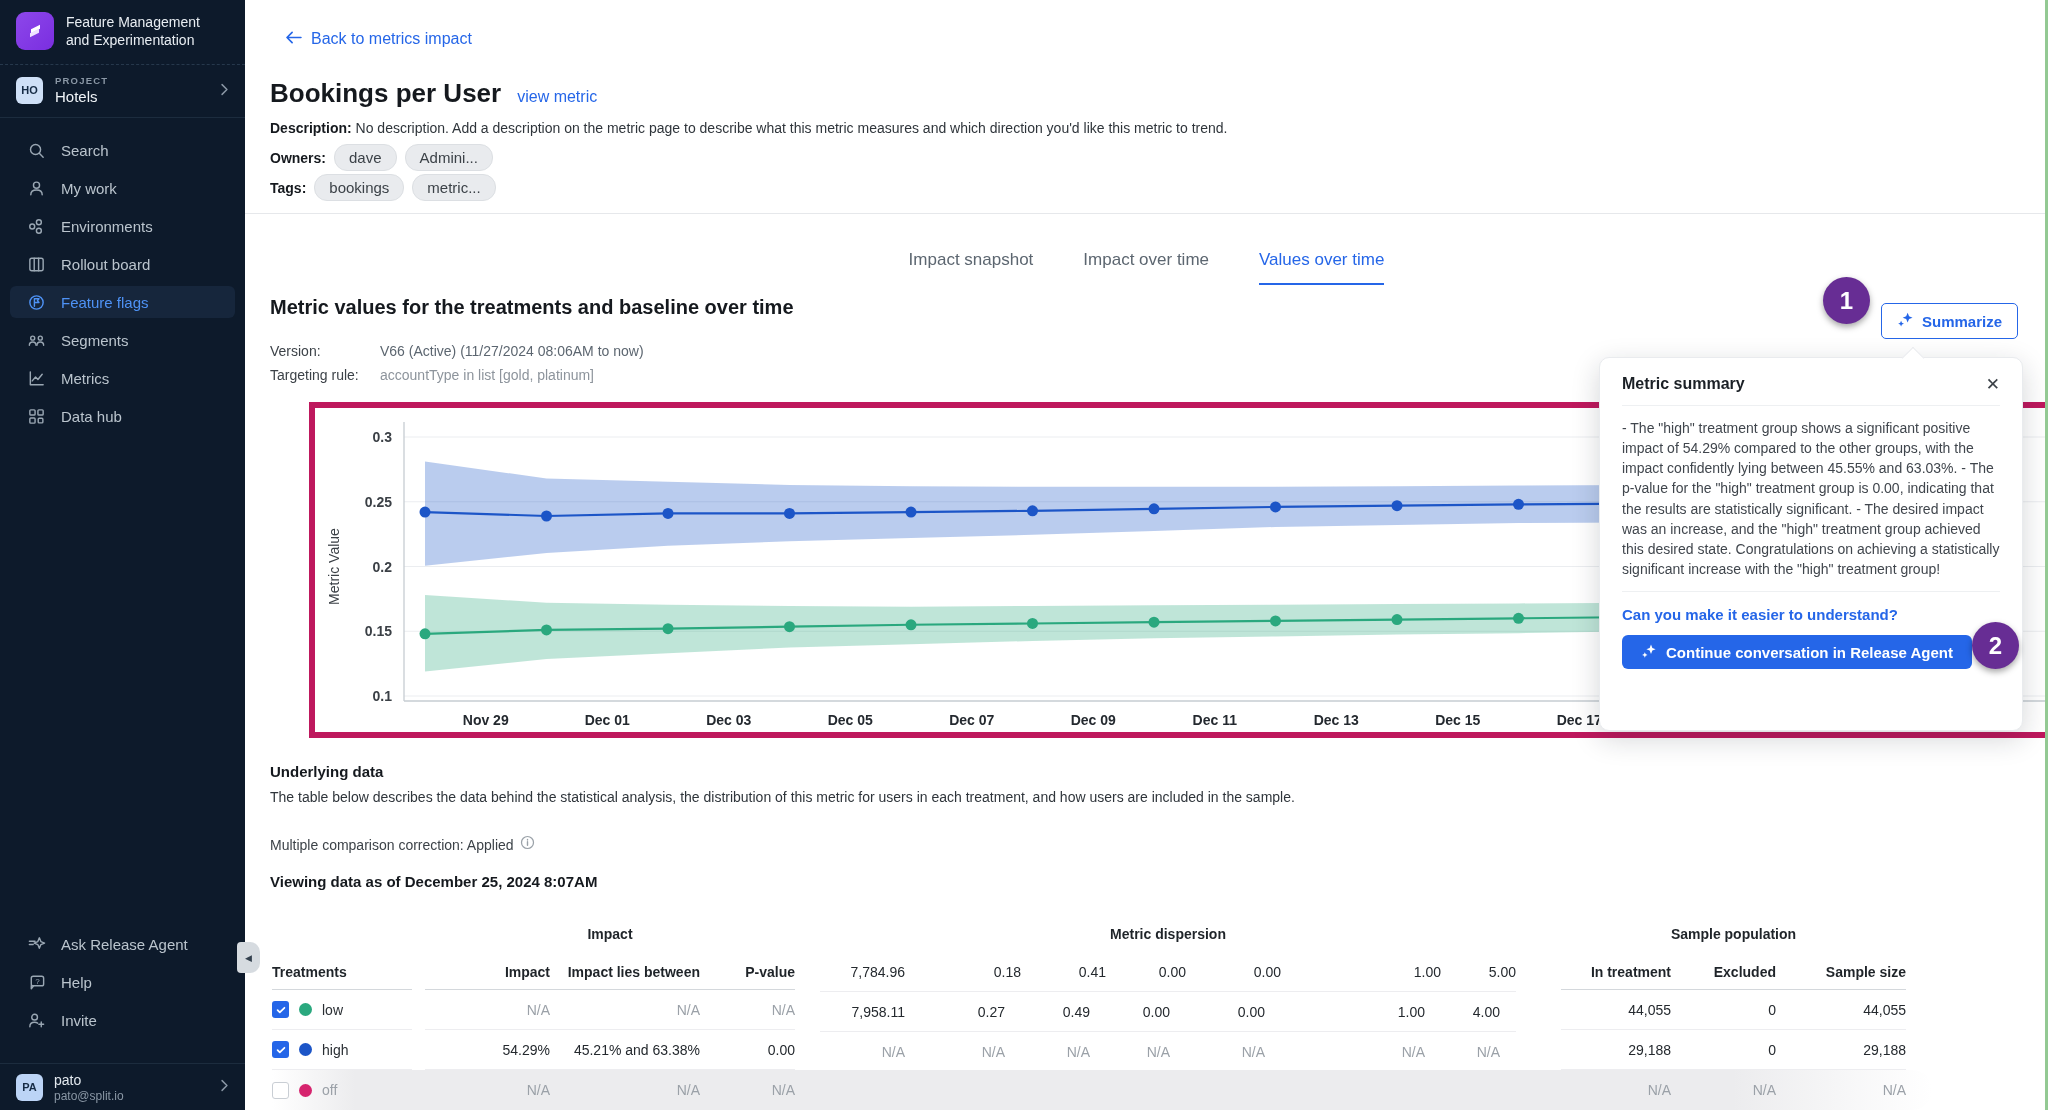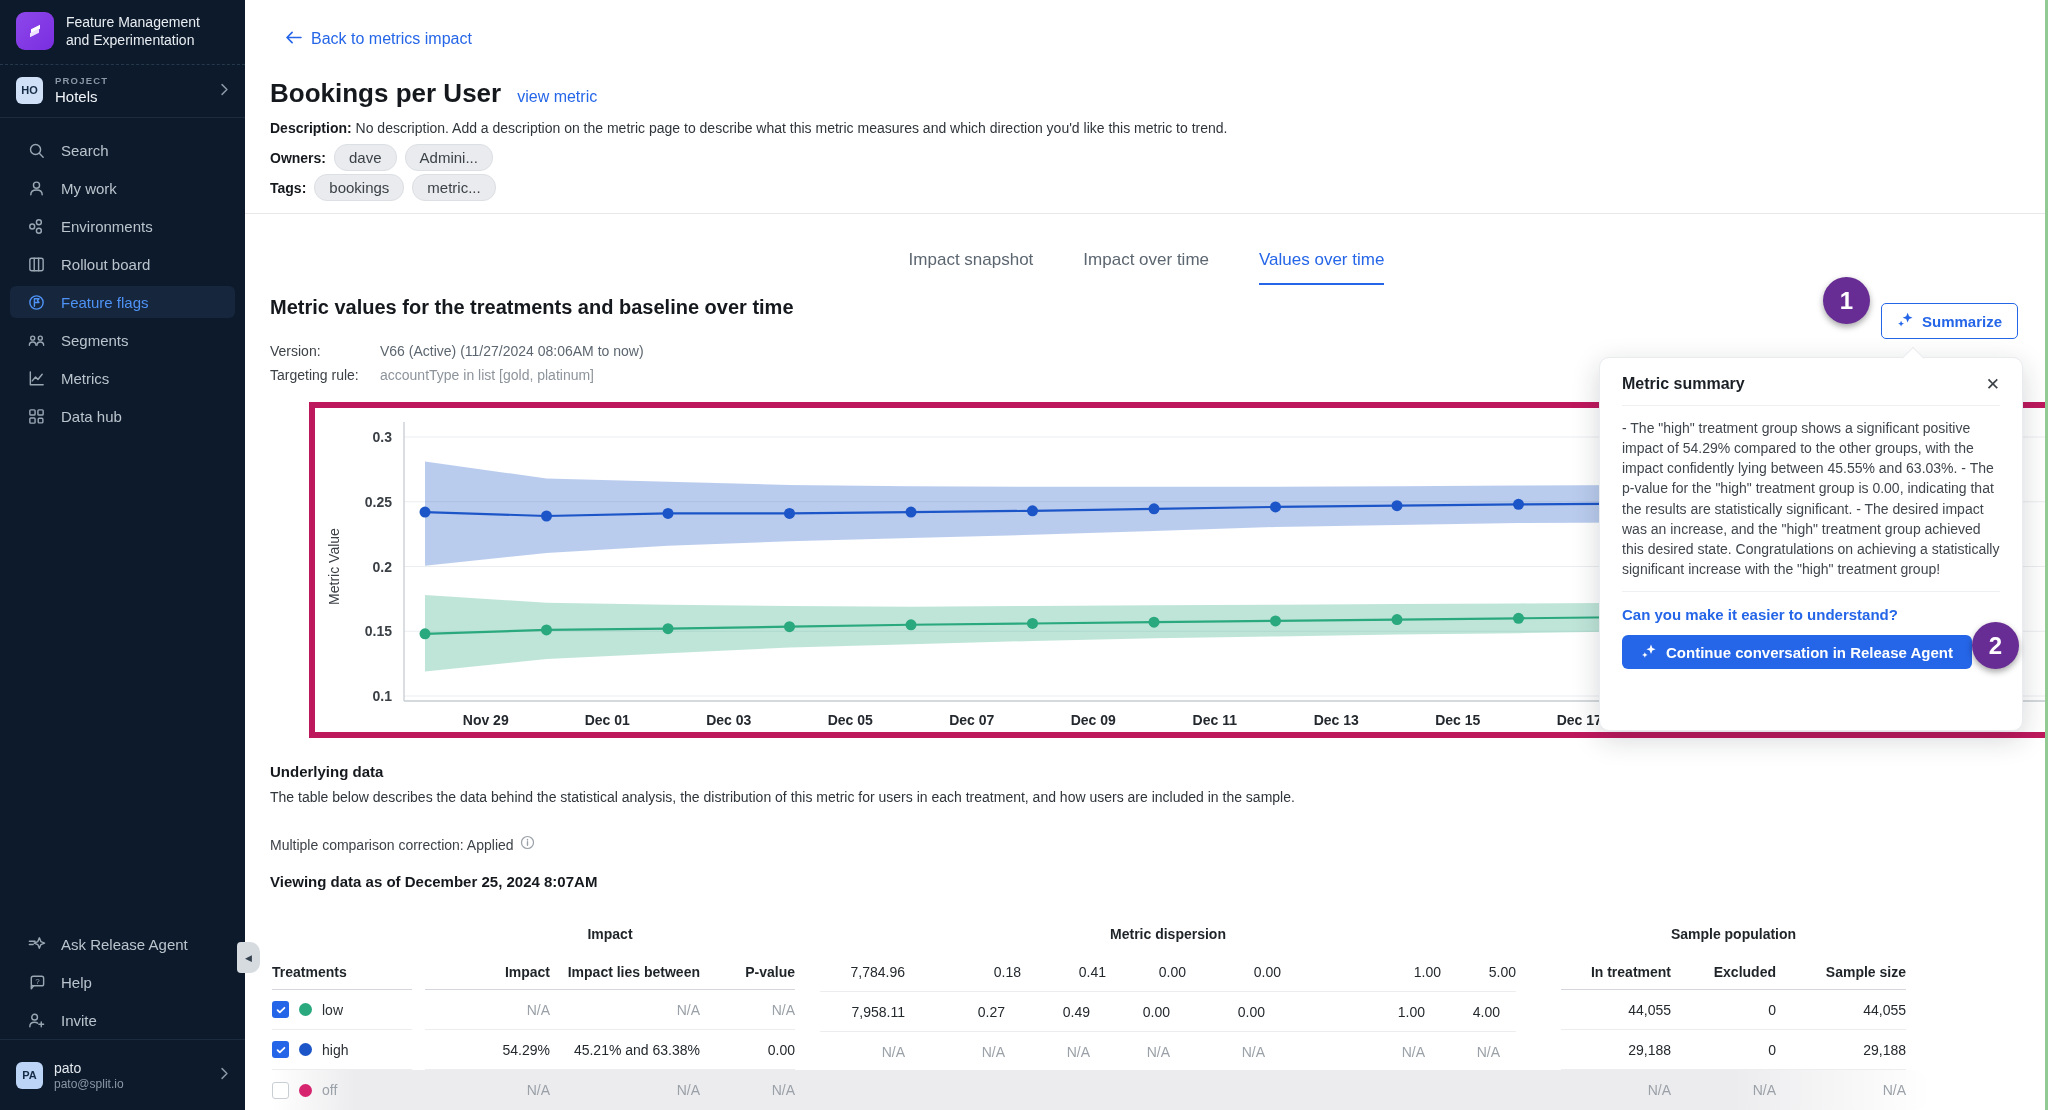--- a/index.html
+++ b/index.html
@@ -26,21 +26,21 @@
   .proj-badge { width:27px; height:27px; border-radius:6px; background:#cfe0f7; color:#16python2b45; color:#162b45; font-size:11px; font-weight:bold; display:flex; align-items:center; justify-content:center; }
   .proj-label { font-size:9.5px; letter-spacing:1.2px; color:#8a97a5; font-weight:bold; }
   .proj-name { font-size:15px; color:#f0f4f8; margin-top:2px; }
   .proj-chevron { position:absolute; right:14px; top:50%; transform:translateY(-50%); }
   .nav { padding-top:10px; }
   .nav-item { display:flex; align-items:center; height:32px; margin:6px 10px; padding-left:17px; border-radius:6px; gap:15px; font-size:15px; color:#bac4cd; cursor:pointer; }
   .nav-item.active { background:#16263c; color:#4e92f5; }
   .nav-item svg { width:19px; height:19px; flex:none; stroke:#9aa7b3; }
   .nav-item.active svg { stroke:#4e92f5; }
   .nav-footer { position:absolute; left:0; top:912px; width:100%; }
-  .user-row { position:absolute; left:0; bottom:0; width:100%; height:71px; border-top:1px solid #1c2c3e; display:flex; align-items:center; gap:11px; padding:0 14px 0 16px; cursor:pointer; }
+  .user-row { position:absolute; left:0; bottom:0; width:100%; height:47px; border-top:1px solid #1c2c3e; display:flex; align-items:center; gap:11px; padding:0 14px 0 16px; cursor:pointer; }
   .user-badge { width:27px; height:27px; border-radius:6px; background:#bcd4f6; color:#162b45; font-size:11px; font-weight:bold; display:flex; align-items:center; justify-content:center; }
   .user-name { font-size:14px; color:#e3e9ef; }
   .user-email { font-size:12px; color:#8a97a5; margin-top:1px; }
   .user-chevron { position:absolute; right:14px; top:50%; transform:translateY(-50%); }
   .collapse-tab {
     position:absolute; left:237px; top:942px; width:23px; height:31px; z-index:7;
     background:#d6dbe0; border-radius:4px 10px 10px 4px;
     display:flex; align-items:center; justify-content:center;
     font-size:9px; color:#33404e; cursor:pointer;
   }

